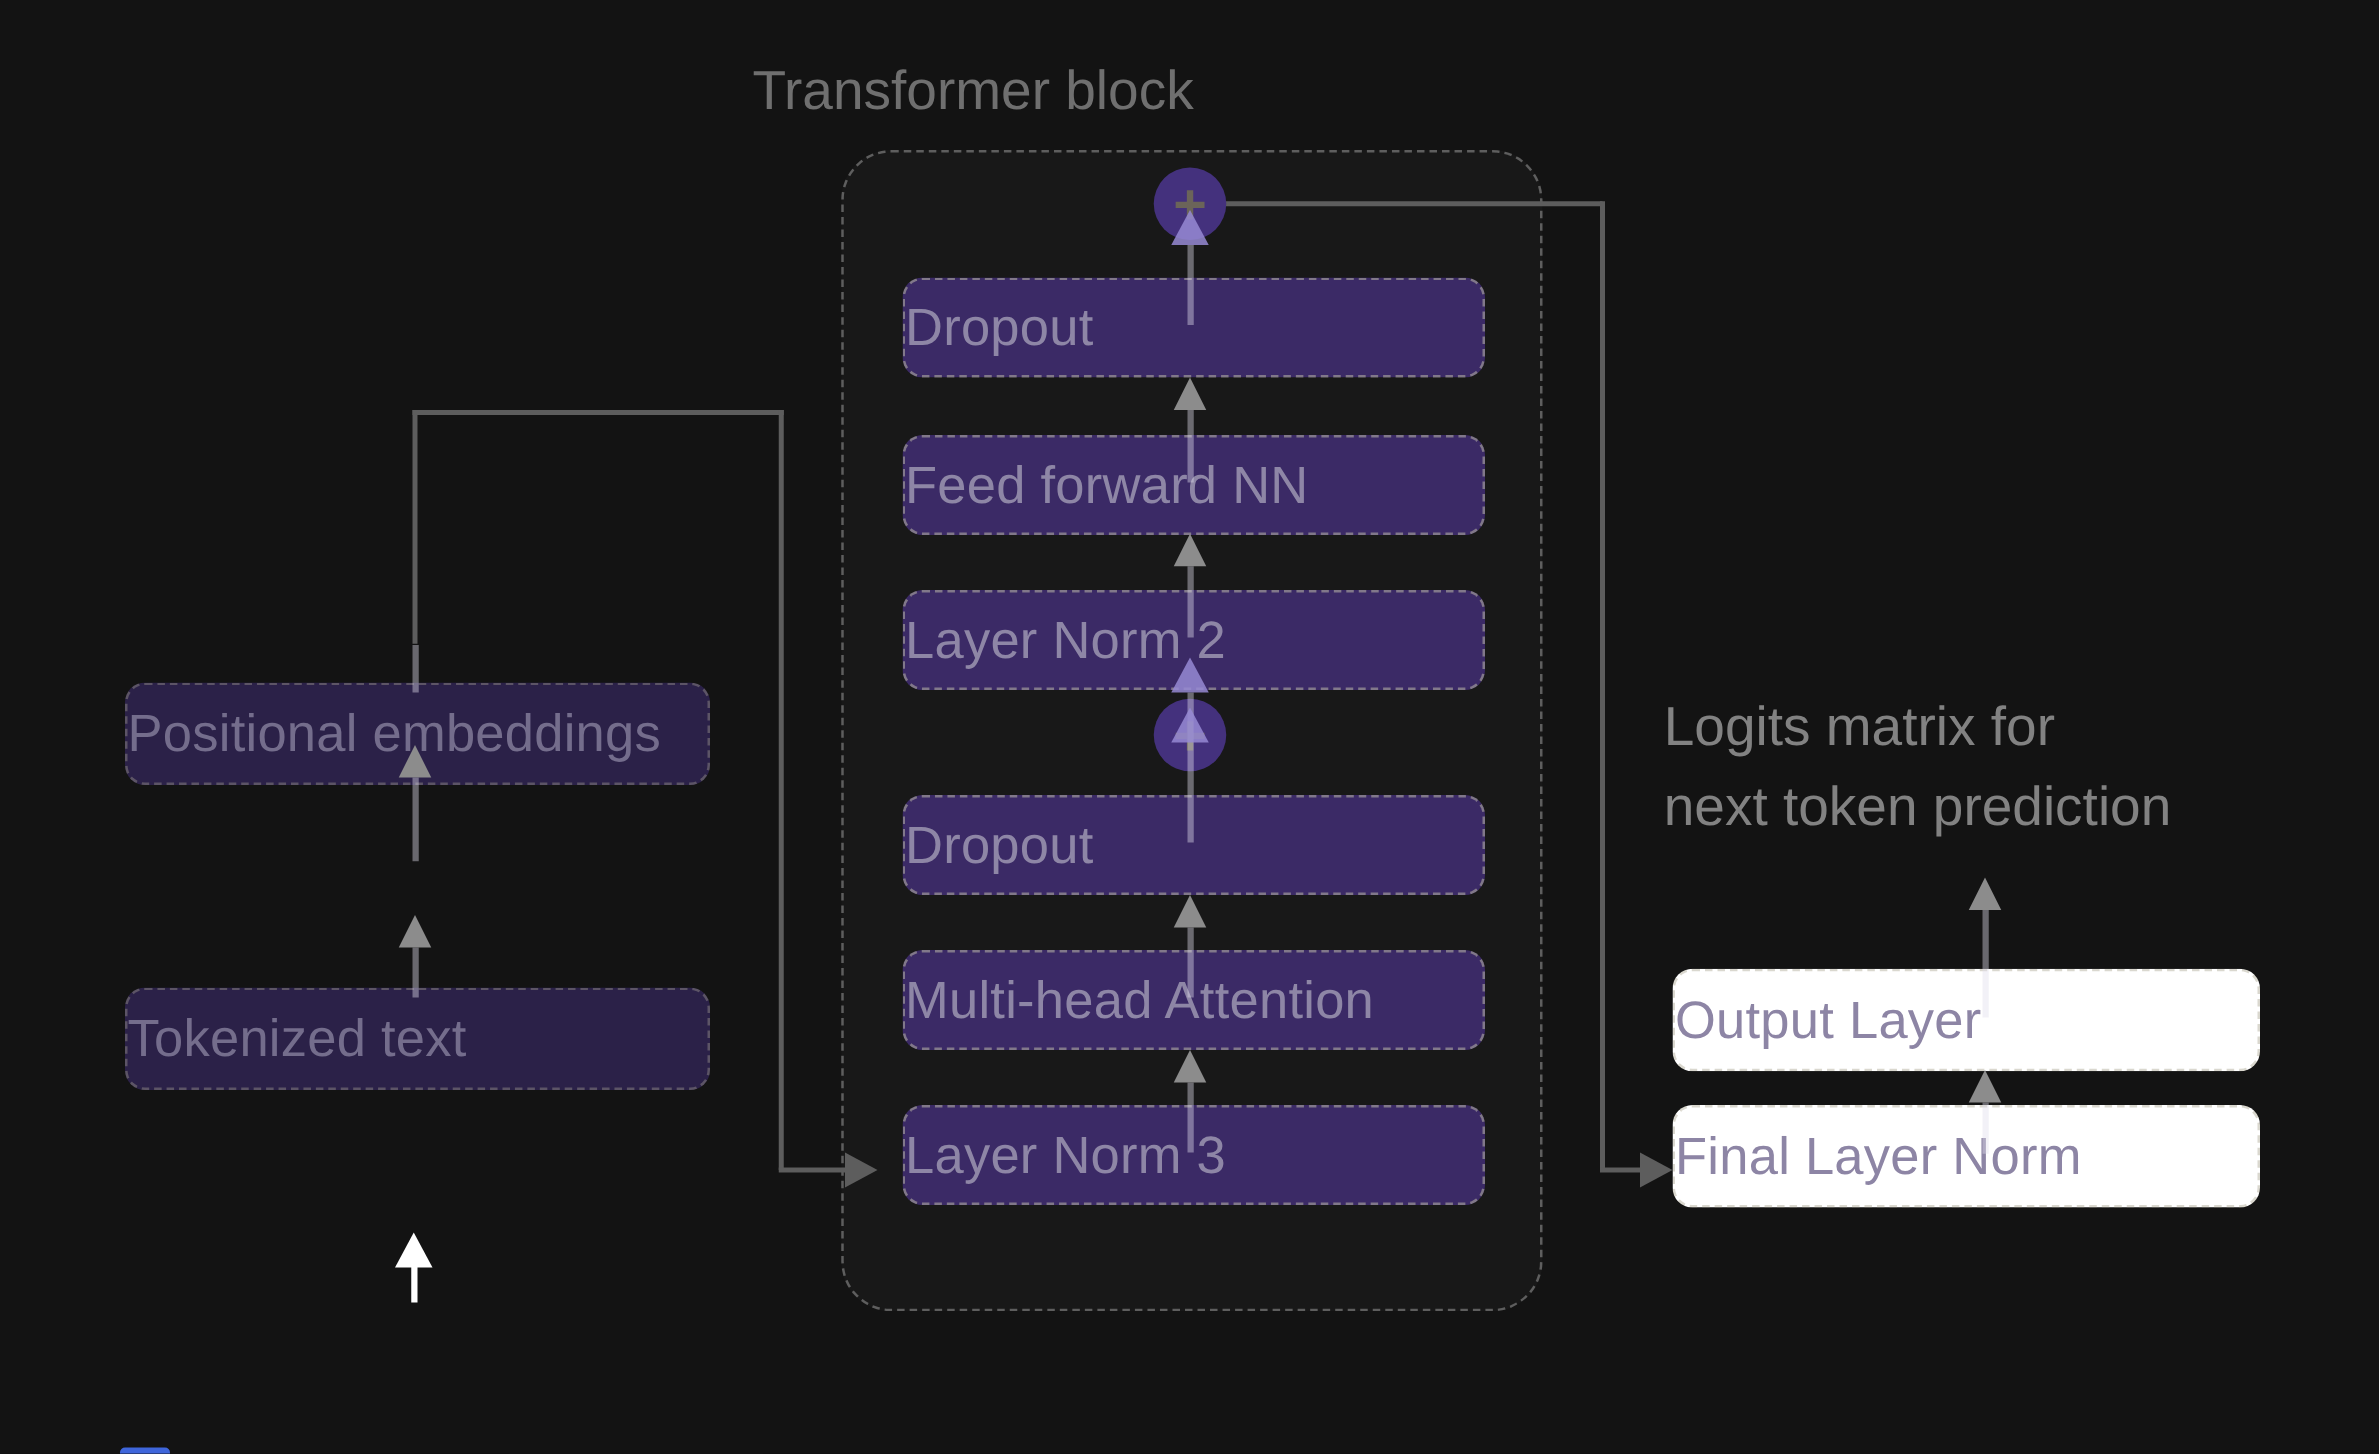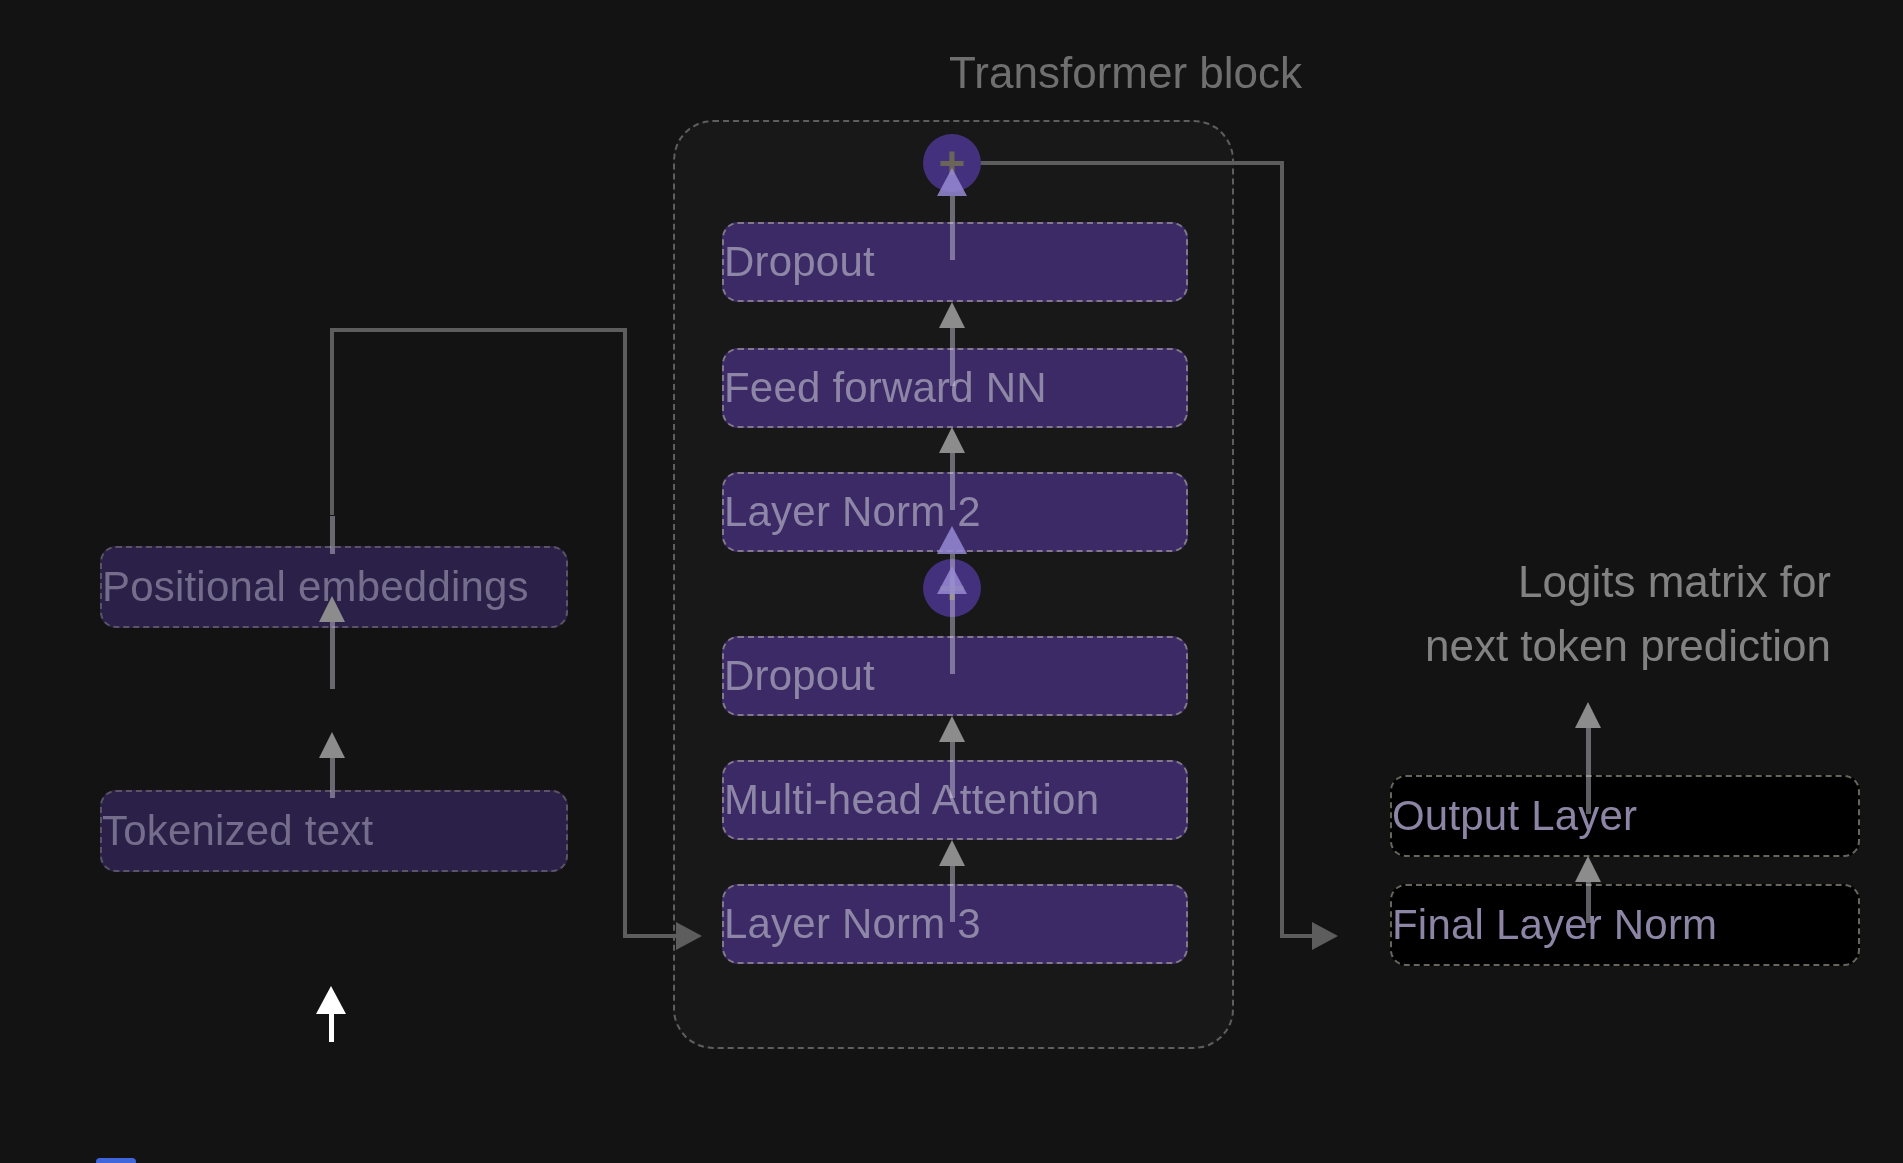--- a/index.html
+++ b/index.html
@@ -8,46 +8,46 @@
   
   .tblock{position:absolute;left:673px;top:120px;width:557px;height:925px;
           border:2px dashed #5e5e5e;border-radius:40px;background:rgba(255,255,255,0.022);}
   
   .node{position:absolute;display:flex;align-items:center;
         border-radius:16px;font-size:42px;letter-spacing:.2px;white-space:nowrap;}
   .node.mid{left:722px;width:462px;height:76px;background:#3b2a66;
             border:2px dashed rgba(188,184,168,.55);color:#8e86a6;}
   .node.dim{left:100px;width:464px;height:78px;background:#2b2148;
             border:2px dashed rgba(168,164,148,.40);color:#746d8c;margin-top:32px;}
-  .node.rgt{left:1390px;width:466px;height:78px;background:#000000;
+  .node.rgt{left:1338px;width:466px;height:78px;background:#ffffff;
             border:2px dashed rgba(188,184,168,.55);color:#8d85a5;}
   
   .pcircle{position:absolute;width:58px;height:58px;border-radius:50%;background:#44317d;
            display:flex;align-items:center;justify-content:center;
            color:#6b6459;font-size:46px;font-weight:700;line-height:1;}
   
   .line{position:absolute;background:#5d5d5d;}
   .shaft{position:absolute;width:5px;background:rgba(224,222,236,0.42);}
   .head-up{position:absolute;width:0;height:0;
            border-left:13px solid transparent;border-right:13px solid transparent;
            border-bottom:26px solid #8c8c8c;}
   .head-up.lav{border-left-width:15px;border-right-width:15px;border-bottom-width:28px;
                border-bottom-color:rgba(150,138,212,0.85);}
   .head-right{position:absolute;width:0;height:0;
               border-top:14px solid transparent;border-bottom:14px solid transparent;
               border-left:26px solid #5d5d5d;}
   .head-up.white{border-left-width:15px;border-right-width:15px;border-bottom-width:28px;
                  border-bottom-color:#ffffff;}
   .shaft.white{background:#ffffff;}
   
-  .dtitle{position:absolute;left:602px;top:48px;width:700px;text-align:right;
+  .dtitle{position:absolute;left:602px;top:48px;width:700px;text-align:left;
           font-size:44px;color:#6f6f6f;}
   .caption-in{position:absolute;left:88px;top:902px;width:500px;text-align:center;
               font-size:44px;font-weight:500;color:#fafafa;}
-  .caption-logits{position:absolute;left:1331px;top:550px;width:500px;text-align:right;
+  .caption-logits{position:absolute;left:1331px;top:550px;width:500px;text-align:left;
                   font-size:44px;line-height:64px;color:#828282;}
   .blue-partial{position:absolute;left:96px;top:1158px;width:40px;height:6px;
                 border-radius:4px 4px 0 0;background:#3f66db;}
 </style>
 </head>
 <body>
 
 <div class="canvas">
 
   <div class="dtitle">Transformer block</div>

